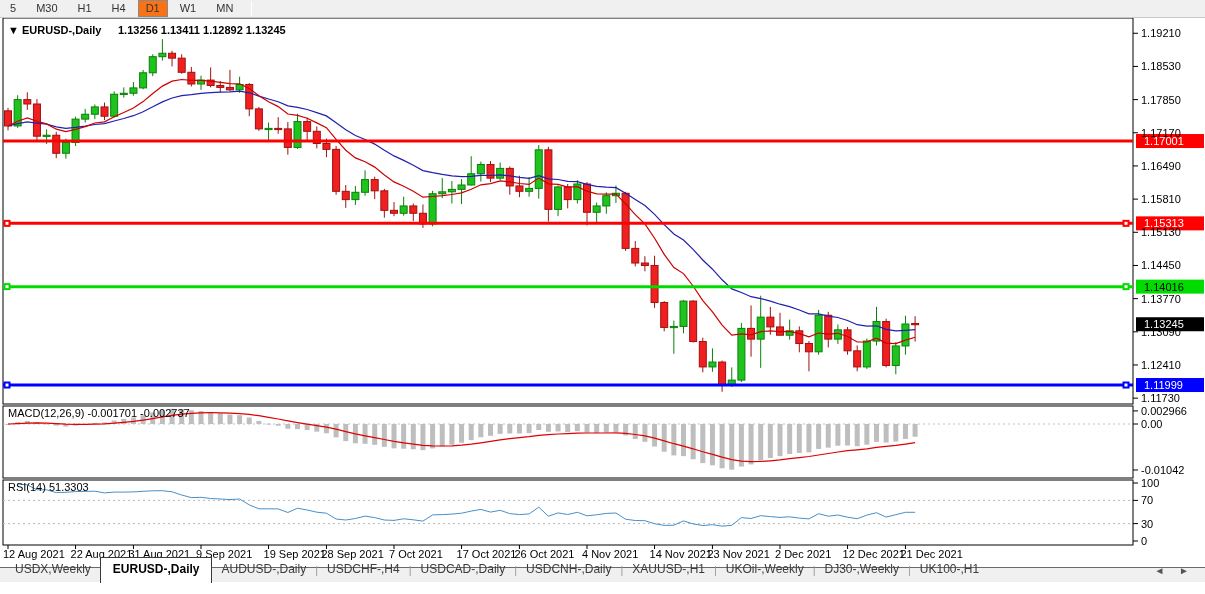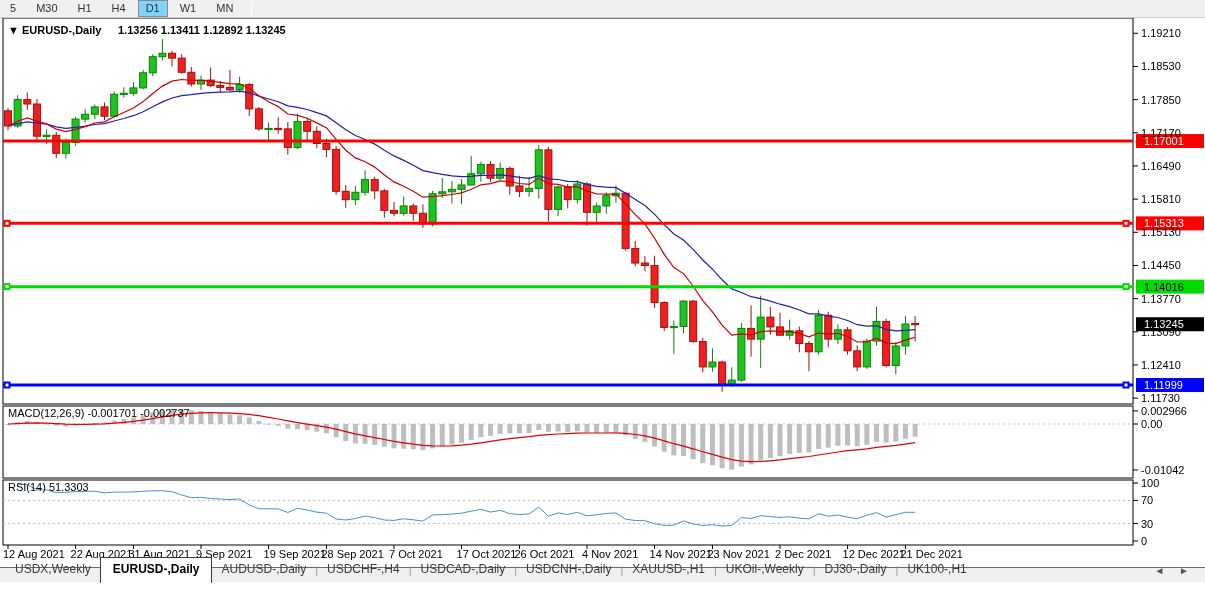--- a/index.html
+++ b/index.html
@@ -6,21 +6,21 @@
   html,body { width:1205px; height:594px; overflow:hidden; background:#fff;
               font-family:"Liberation Sans", sans-serif; }
   #root { position:relative; width:1205px; height:594px; background:#fff; }
 
   
   .toolbar { position:absolute; top:0; left:0; width:1205px; height:18px;
              background:#f0f0f0; border-bottom:1px solid #c8c8c8;
              display:flex; align-items:center; }
   .tfbtn { font-size:11px; color:#333; padding:1px 7px; margin:0 2px; cursor:default;
            border:1px solid transparent; line-height:13px; }
-  .tfbtn.active { background:#7dd3fc; border:1px solid #8a8a8a; }
+  .tfbtn.active { background:#f97316; border:1px solid #8a8a8a; }
   .tb-sep { width:1px; height:14px; background:#b0b0b0; margin:0 8px;
             border-right:1px solid #fff; }
 
   
   #chart { position:absolute; top:18px; left:0; }
 
   
   .tabstrip { position:absolute; left:0; top:567px; width:1205px; height:15px;
               background:#f0f0f0; border-top:1px solid #6a6a6a;
               display:flex; align-items:flex-end; padding-left:6px; }
@@ -676,19 +676,19 @@
       <div class="tab">USDCHF-,H4</div>
       <div class="tab-sep">|</div>
       <div class="tab">USDCAD-,Daily</div>
       <div class="tab-sep">|</div>
       <div class="tab">USDCNH-,Daily</div>
       <div class="tab-sep">|</div>
       <div class="tab">XAUUSD-,H1</div>
       <div class="tab-sep">|</div>
       <div class="tab">UKOil-,Weekly</div>
       <div class="tab-sep">|</div>
-      <div class="tab">DJ30-,Daily</div>
+      <div class="tab">DJ30-,Weekly</div>
       <div class="tab-sep">|</div>
       <div class="tab">UK100-,H1</div>
       <div class="tab-arrows">◄ ►</div>
     </div>
 
 </div>
 
 </body></html>

